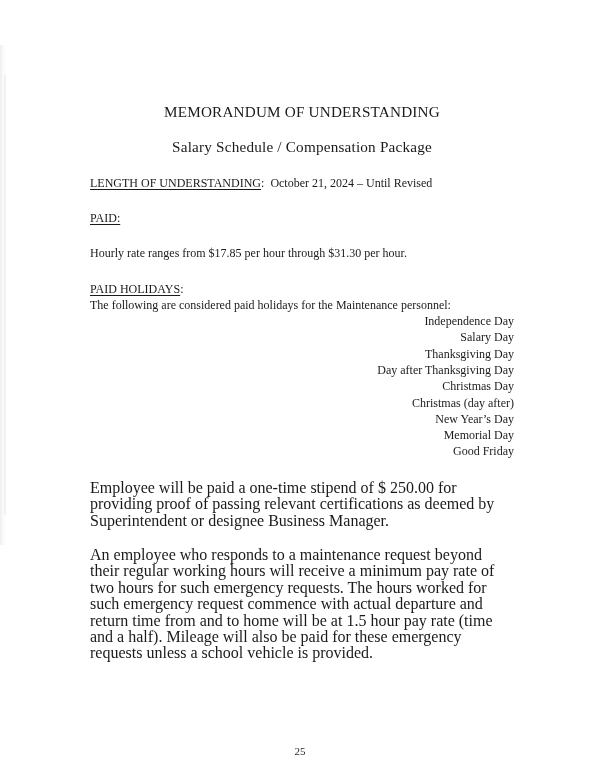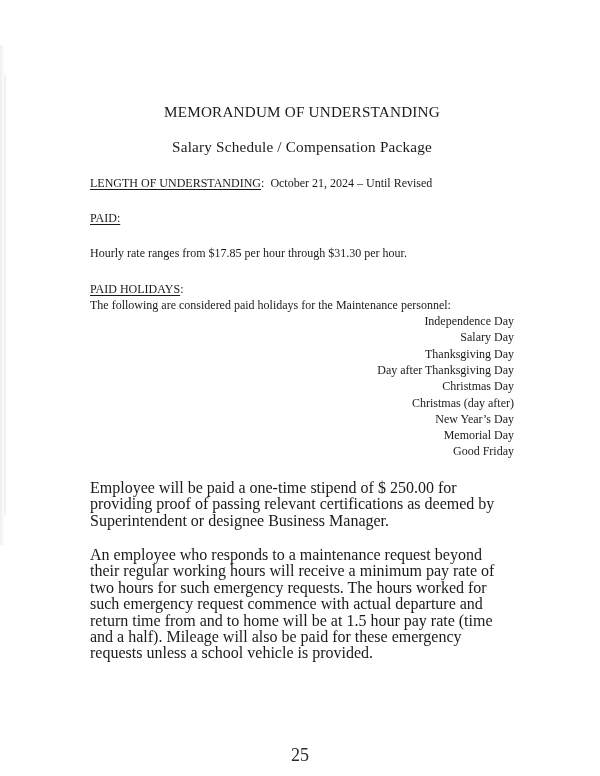--- a/index.html
+++ b/index.html
@@ -88,21 +88,21 @@
   }
   .para-stipend { margin-top: 20px; }
   .para-emergency { margin-top: 18px; }
 
   .page-number {
     position: absolute;
     top: 700px;
     left: 0;
     width: 600px;
     text-align: center;
-    font-size: 18px;
+    font-size: 11px;
     color: #2a2a2a;
   }
 </style>
 </head>
 <body>
 
 <div class="page">
 
   <div class="scan-edge-left"></div>
   <div class="scan-edge-left2"></div>

